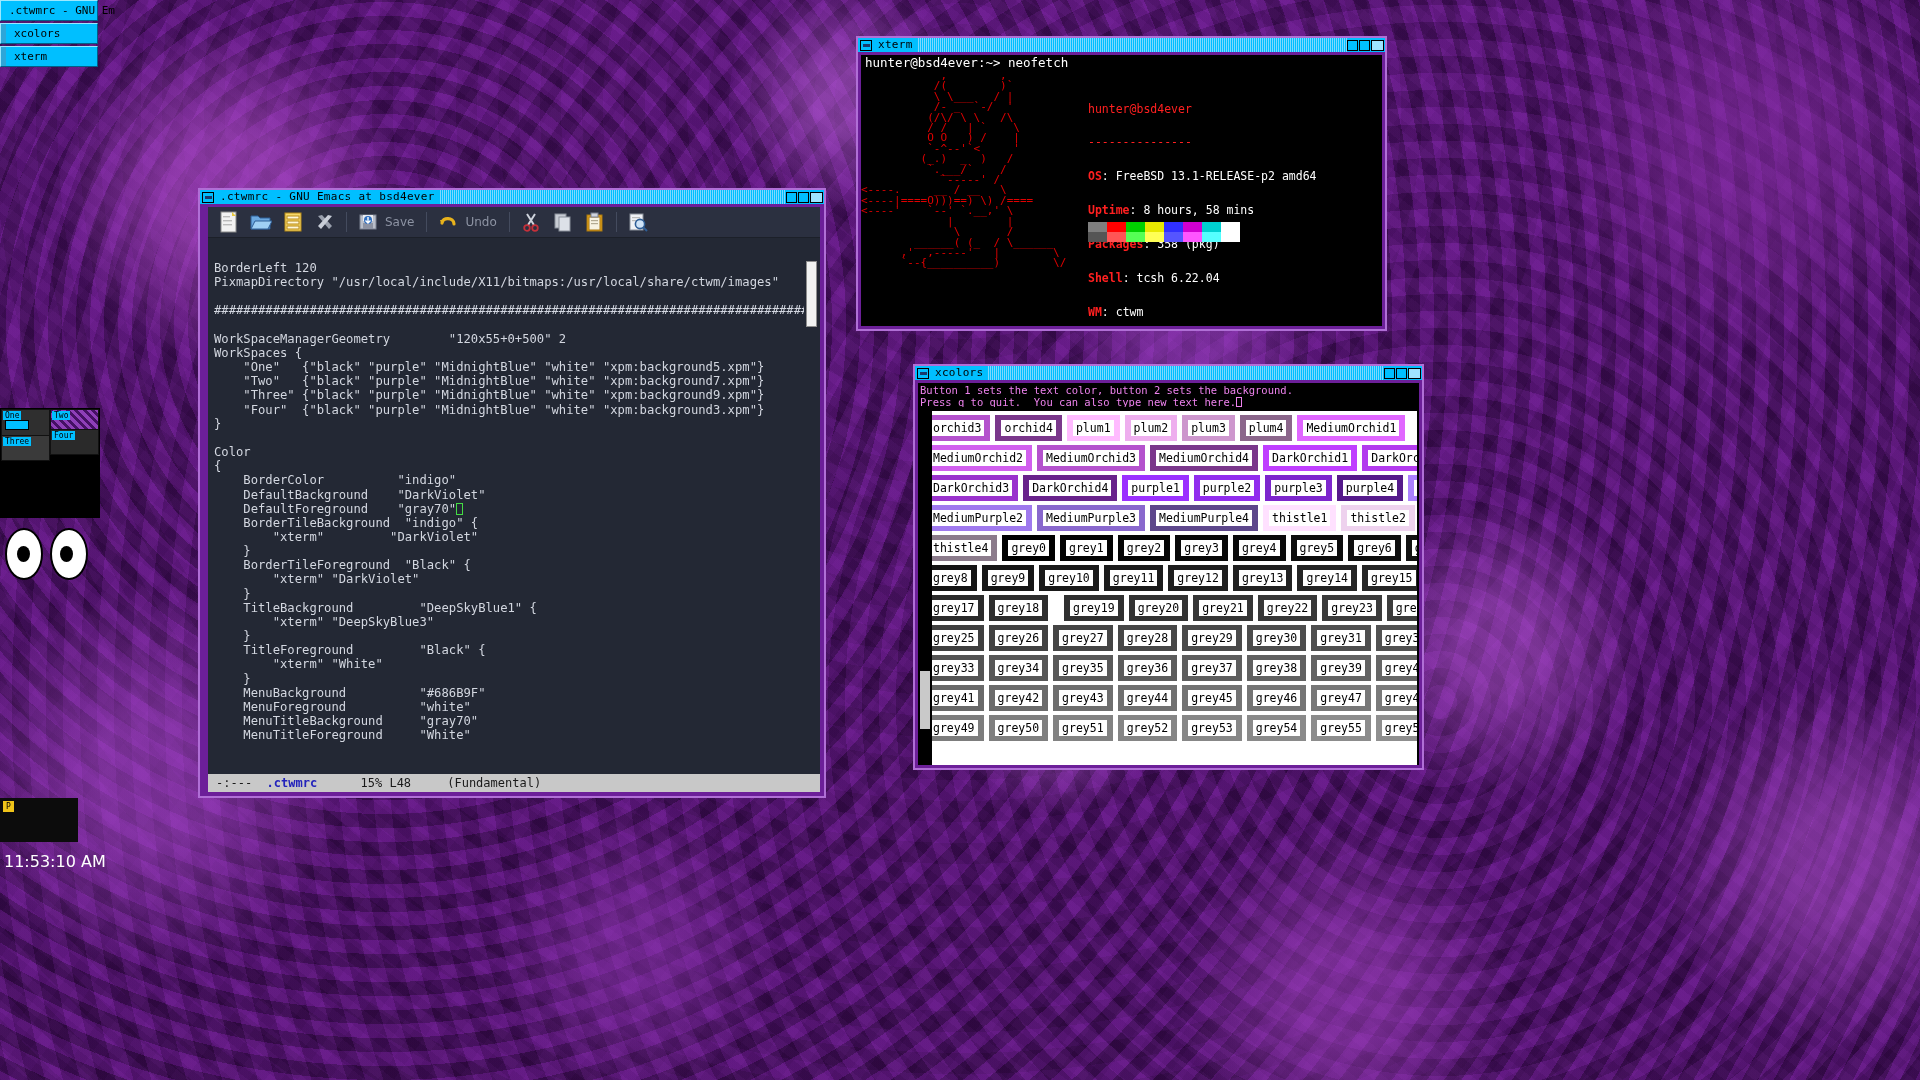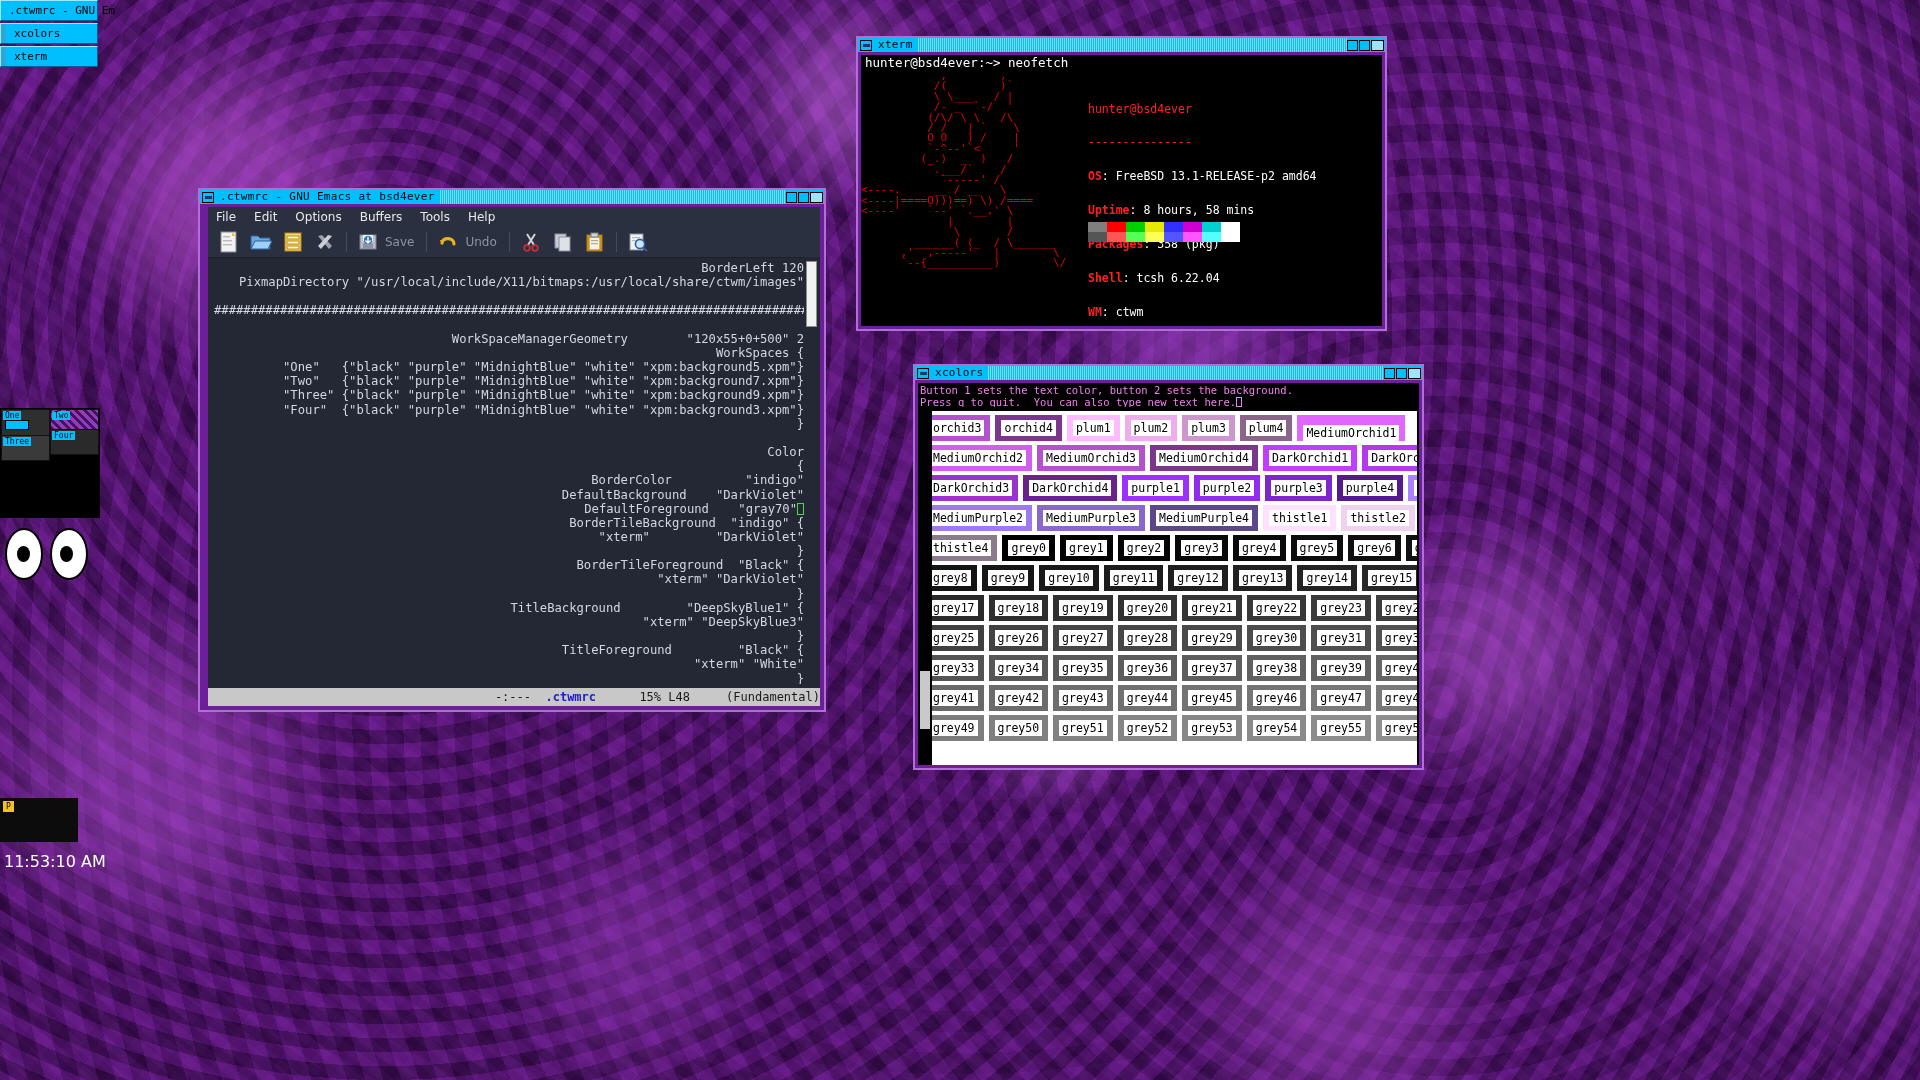--- a/index.html
+++ b/index.html
@@ -75,21 +75,21 @@
   .nf-info{position:absolute;left:227px;top:26px;font:11.5px/11.3px "DejaVu Sans Mono",monospace;white-space:pre;}
   .nf-info .k{color:#ff2020;font-weight:bold;}
   .nf-info .v{color:#ffffff;}
   .nf-info .hl{color:#ff2020;font-weight:normal;}
   .swatches{position:absolute;left:227px;top:167px;display:flex;flex-direction:column;}
   .swrow{display:flex;}
   .sw{width:19px;height:10px;}
   .prompt2{position:absolute;left:4px;top:259px;}
 
   
-  #emacs{left:198px;top:188px;width:628px;height:524px;text-align:right;}
+  #emacs{left:198px;top:188px;width:628px;height:610px;}
   #emacs .win-frame{inset:0;}
   #emacs .inner{position:absolute;left:8px;right:4px;top:17px;bottom:4px;background:#232834;overflow:hidden;}
   .menubar{height:20px;background:#2b3040;display:flex;align-items:center;
            padding-left:8px;gap:18px;}
   .menubar span{font:12px/20px "DejaVu Sans",sans-serif;color:#e8e8e8;}
   .toolbar{height:30px;background:#2b3040;display:flex;align-items:center;padding-left:6px;gap:2px;
            border-bottom:1px solid #1c2029;}
   .tbi{width:30px;height:26px;display:flex;align-items:center;justify-content:center;}
   .tbi svg{display:block;}
   .tbsep{width:1px;height:20px;background:#444b5e;margin:0 4px;}
@@ -254,28 +254,20 @@
       <div class="tb-title">.ctwmrc - GNU Emacs at bsd4ever</div>
       <div class="tb-fill"></div>
       <div class="tb-right">
         <div class="tb-sq"></div>
         <div class="tb-sq"></div>
         <div class="tb-sq wide"></div>
       </div>
     </div>
     <div class="inner">
 
-      <div class="menubar">
-        <span>File</span>
-        <span>Edit</span>
-        <span>Options</span>
-        <span>Buffers</span>
-        <span>Tools</span>
-        <span>Help</span>
-      </div>
 
       <div class="toolbar">
         <div class="tbi">
           <svg width="20" height="22" viewBox="0 0 20 22">
               <rect x="2" y="1" width="15" height="20" fill="#f2f2f2" stroke="#8a8a8a"></rect>
               <path d="M13 1 L17 5 L13 5 Z" fill="#e8c840"></path>
               <rect x="4" y="5" width="7" height="1.4" fill="#bbb"></rect>
               <rect x="4" y="9" width="9" height="1.4" fill="#bbb"></rect>
               <rect x="4" y="13" width="9" height="1.4" fill="#bbb"></rect>
             </svg>
@@ -432,21 +424,21 @@
               </div>
               <div class="xc-sw" style="background: rgb(238, 174, 238);">
                 <span class="xc-lbl">plum2</span>
               </div>
               <div class="xc-sw" style="background: rgb(205, 150, 205);">
                 <span class="xc-lbl">plum3</span>
               </div>
               <div class="xc-sw" style="background: rgb(139, 102, 139);">
                 <span class="xc-lbl">plum4</span>
               </div>
-              <div class="xc-sw" style="background: rgb(224, 102, 255); align-items: flex-end;">
+              <div class="xc-sw" style="background: rgb(224, 102, 255);">
                 <span class="xc-lbl">MediumOrchid1</span>
               </div>
             </div>
             <div class="xc-row">
               <div class="xc-sw" style="background: rgb(209, 95, 238);">
                 <span class="xc-lbl">MediumOrchid2</span>
               </div>
               <div class="xc-sw" style="background: rgb(180, 82, 205);">
                 <span class="xc-lbl">MediumOrchid3</span>
               </div>
@@ -555,21 +547,21 @@
                 <span class="xc-lbl">grey15</span>
               </div>
             </div>
             <div class="xc-row">
               <div class="xc-sw" style="background: rgb(43, 43, 43);">
                 <span class="xc-lbl">grey17</span>
               </div>
               <div class="xc-sw" style="background: rgb(46, 46, 46);">
                 <span class="xc-lbl">grey18</span>
               </div>
-              <div class="xc-sw" style="background: rgb(48, 48, 48);">
+              <div class="xc-sw" style="background: rgb(48, 48, 48); margin-left: 11px;">
                 <span class="xc-lbl">grey19</span>
               </div>
               <div class="xc-sw" style="background: rgb(51, 51, 51);">
                 <span class="xc-lbl">grey20</span>
               </div>
               <div class="xc-sw" style="background: rgb(54, 54, 54);">
                 <span class="xc-lbl">grey21</span>
               </div>
               <div class="xc-sw" style="background: rgb(56, 56, 56);">
                 <span class="xc-lbl">grey22</span>

